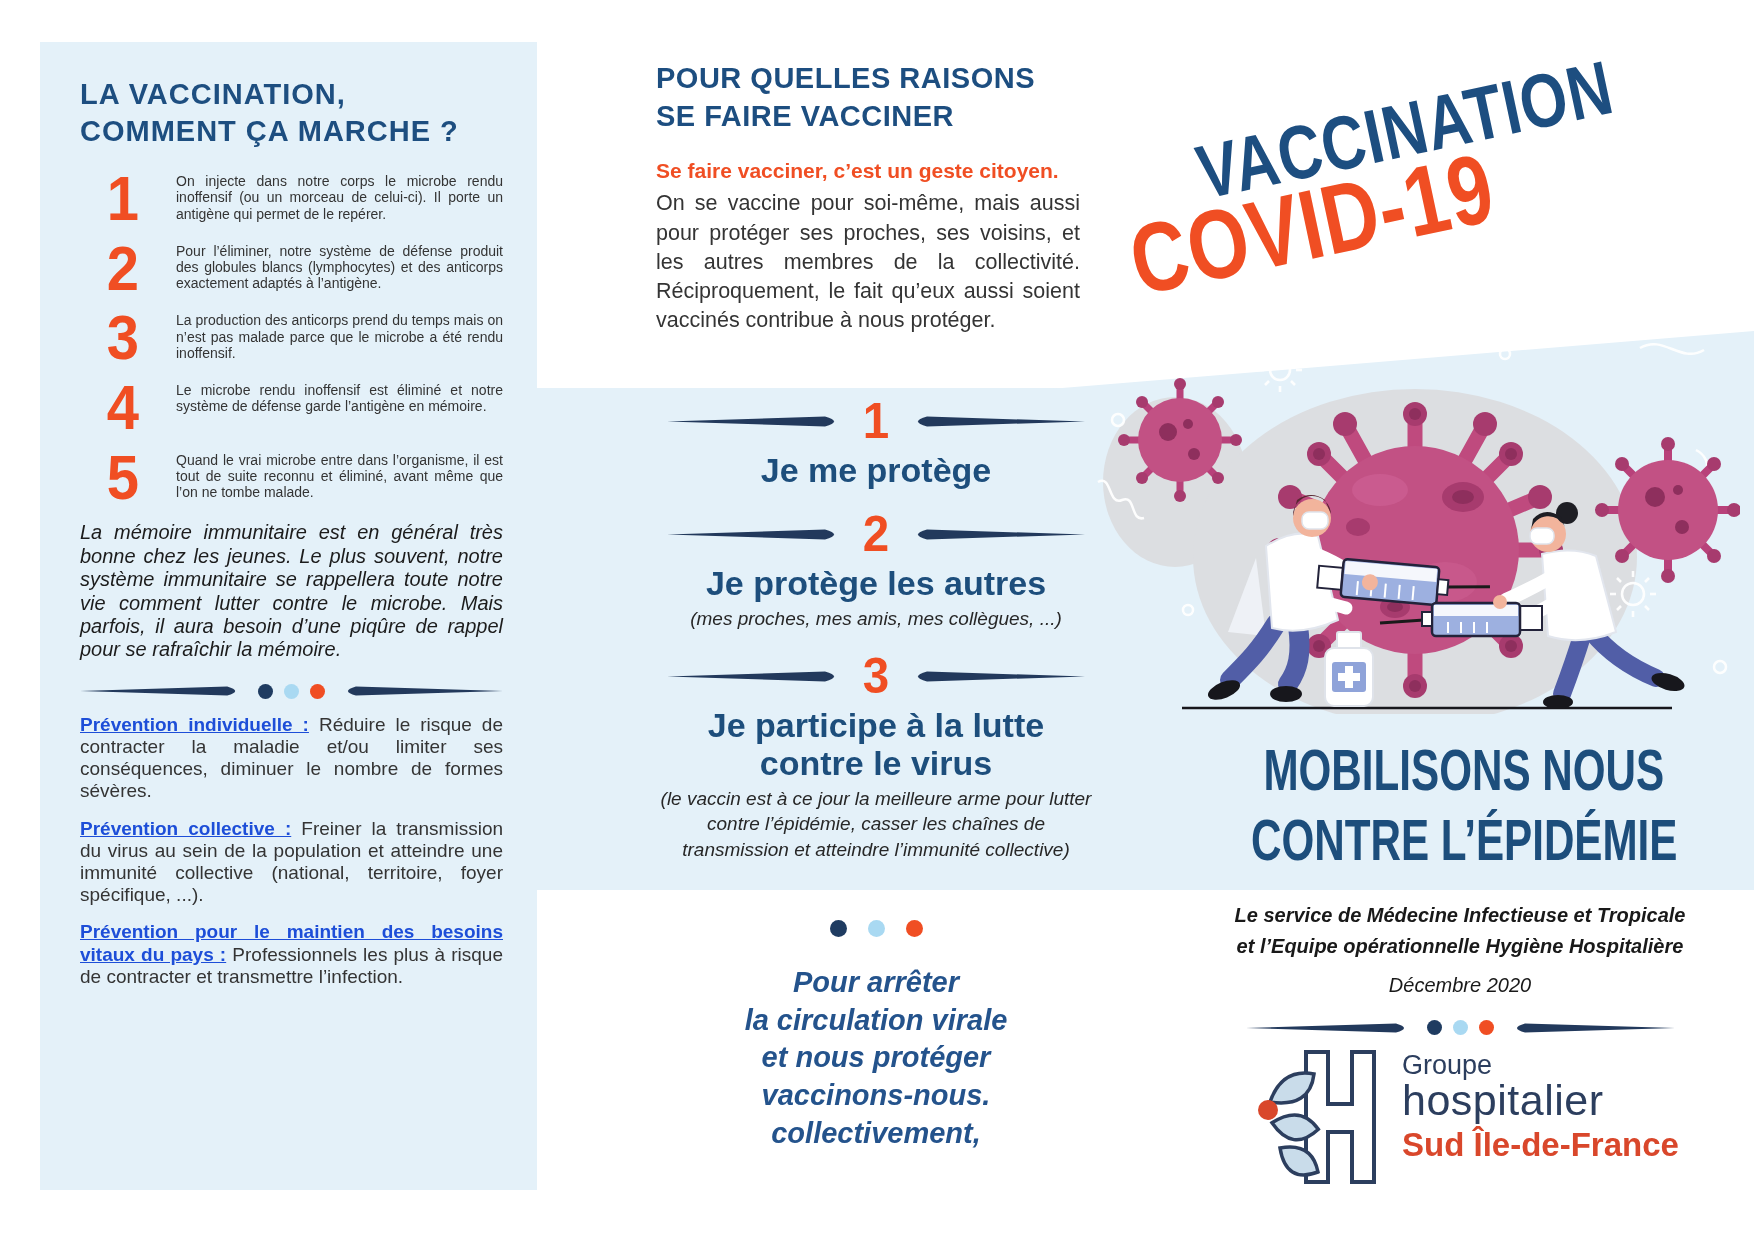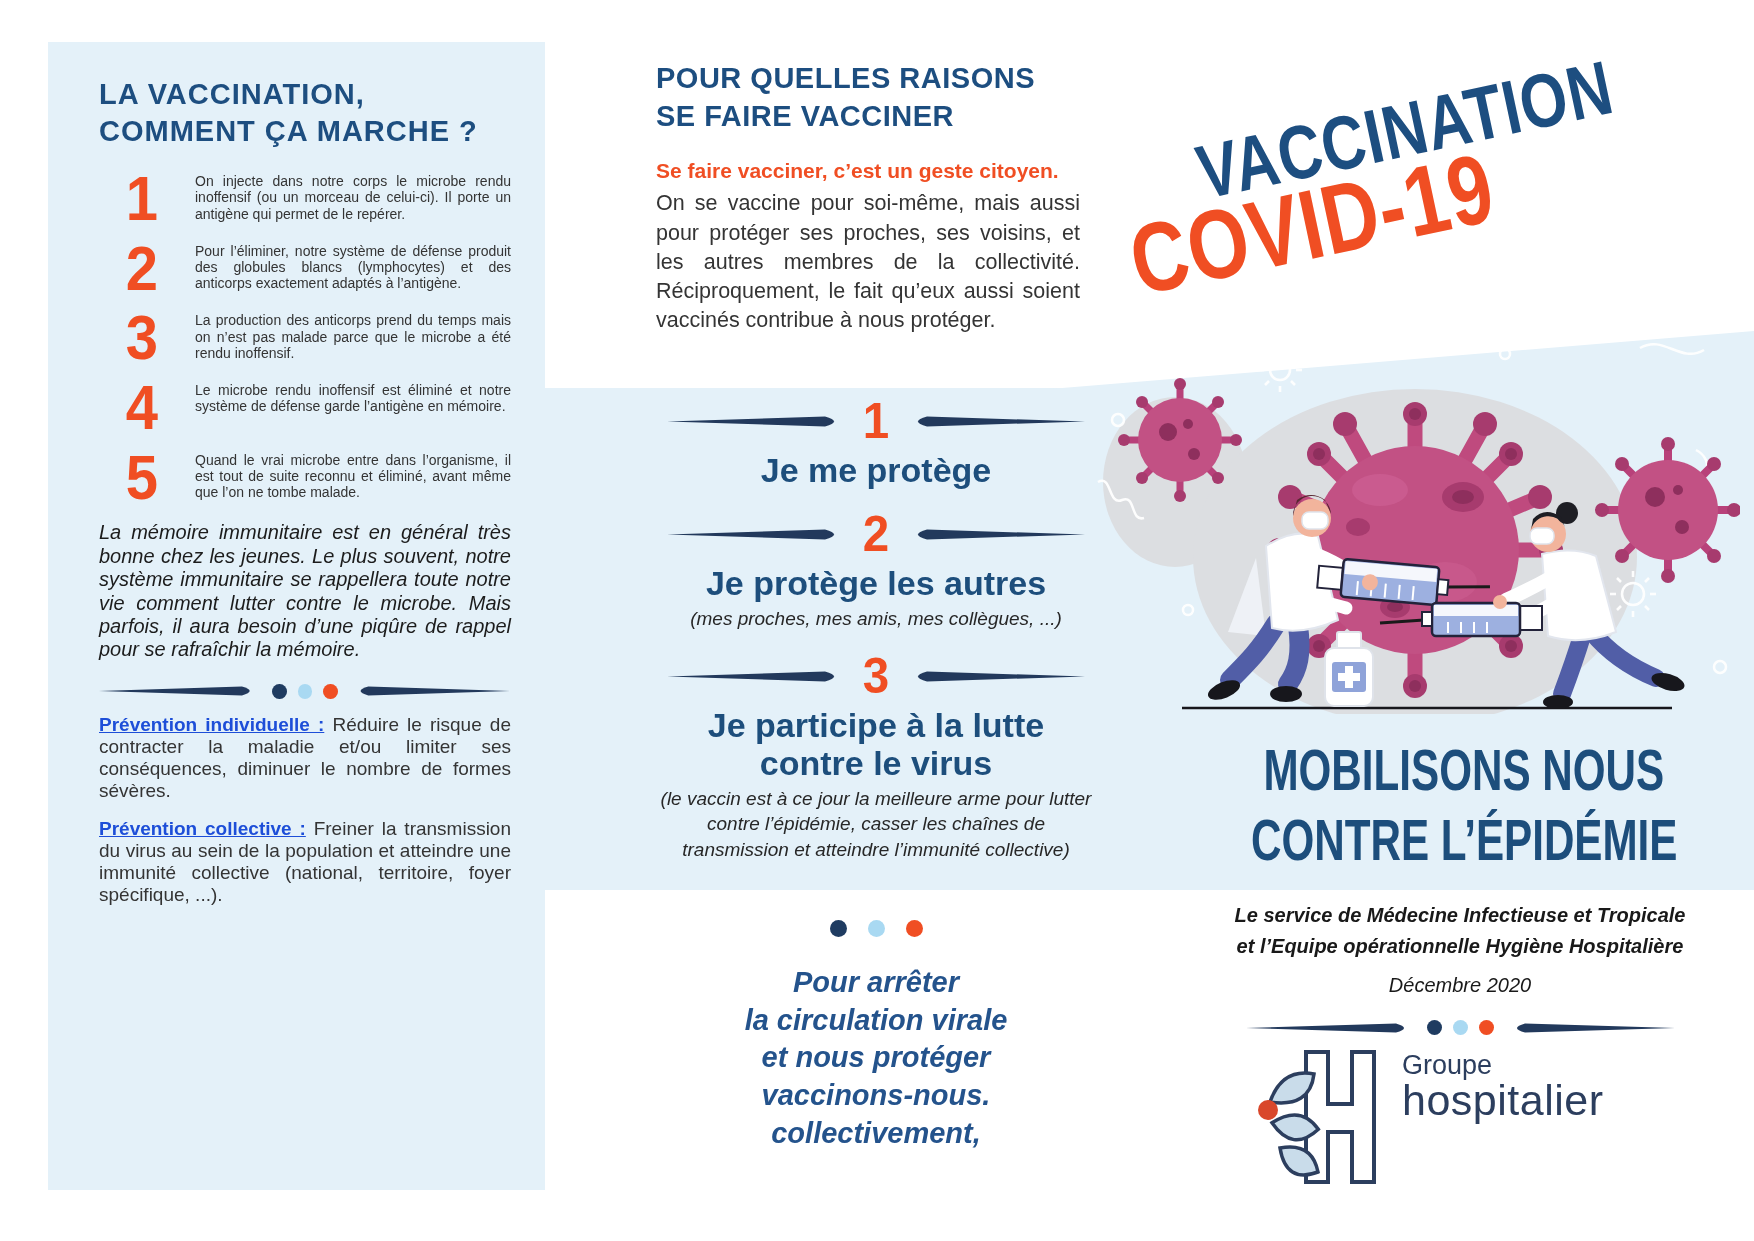--- a/index.html
+++ b/index.html
@@ -3,22 +3,22 @@
 <meta charset="utf-8">
 <style>
   * { margin:0; padding:0; box-sizing:border-box; }
   html,body { background:#fff; }
   #page {
     position:relative; width:1754px; height:1241px; background:#ffffff;
     font-family:"Liberation Sans", sans-serif; overflow:hidden;
   }
   
   .left-panel {
-    position:absolute; left:48px; top:42px; width:497px; height:1148px;
-    background:#e4f1f9; padding:34px 34px 0 51px;
+    position:absolute; left:40px; top:42px; width:497px; height:1148px;
+    background:#e4f1f9; padding:34px 34px 0 40px;
   }
   .lp-title {
     color:#1d4e80; font-size:29px; font-weight:bold; line-height:1.26;
     letter-spacing:1px;
   }
   .steps { margin-top:24px; }
   .step { display:flex; align-items:flex-start; margin-bottom:18px; }
   .step-num {
     flex:0 0 86px; text-align:center; color:#f04e23; font-size:63px;
     font-weight:800; line-height:0.82; transform:scaleX(0.92);
@@ -126,20 +126,21 @@
       <span class="dot dot-sky"></span>
       <span class="dot dot-orange"></span>
       <svg class="taper" width="168" height="12" viewBox="0 0 168 12">
           <path d="M168,6 L20,1.4 Q4,6 20,10.6 Z" fill="#22395c"></path>
         </svg>
     </div>
 
 
     <p class="objective"><span class="lead">Prévention individuelle :</span> <span>Réduire le risque de contracter la maladie et/ou limiter ses conséquences, diminuer le nombre de formes sévères.</span></p>
     <p class="objective"><span class="lead">Prévention collective :</span> <span>Freiner la transmission du virus au sein de la population et atteindre une immunité collective (national, territoire, foyer spécifique, ...).</span></p>
+    <p class="objective"><span class="lead">Prévention pour le maintien des besoins vitaux du pays :</span> <span>Professionnels les plus à risque de contracter et transmettre l’infection.</span></p>
   </div>
 
   <div class="band"></div>
   <div class="band-wedge"></div>
 
   <div class="mid-top">
     <div class="mid-title">POUR QUELLES RAISONS SE FAIRE VACCINER</div>
     <div class="mid-highlight">Se faire vacciner, c’est un geste citoyen.</div>
     <div class="mid-intro">On se vaccine pour soi-même, mais aussi pour protéger ses proches, ses voisins, et les autres membres de la collectivité. Réciproquement, le fait qu’eux aussi soient vaccinés contribue à nous protéger.</div>
   </div>
@@ -428,16 +429,17 @@
       <g fill="#c9dcea" stroke="#2c3e5e" stroke-width="3.5">
         <path d="M14,58 Q26,24 58,30 Q54,64 14,58 Z"></path>
         <path d="M18,74 Q50,62 62,90 Q32,108 18,74 Z" transform="rotate(-12 40 86)"></path>
         <path d="M24,104 Q56,98 62,128 Q30,140 24,104 Z"></path>
       </g>
       <circle cx="12" cy="66" r="10" fill="#d9472b"></circle>
     </svg>
     <div class="logo-text">
       <div class="logo-top">Groupe</div>
       <div class="logo-main">hospitalier</div>
+      <div class="logo-sub">Sud Île-de-France</div>
     </div>
   </div>
 
 </div>
 
 </body></html>

